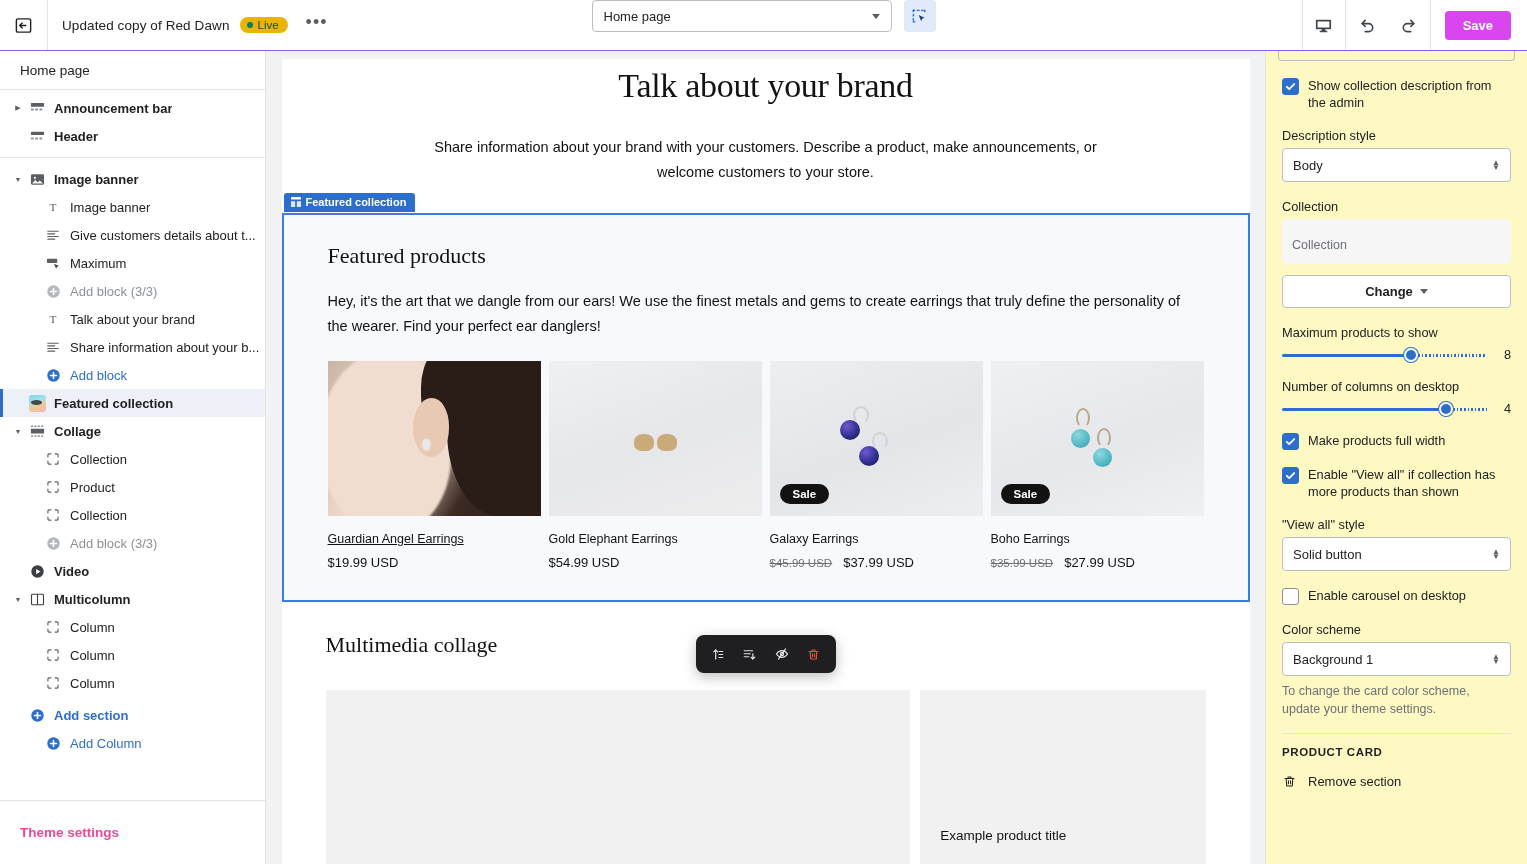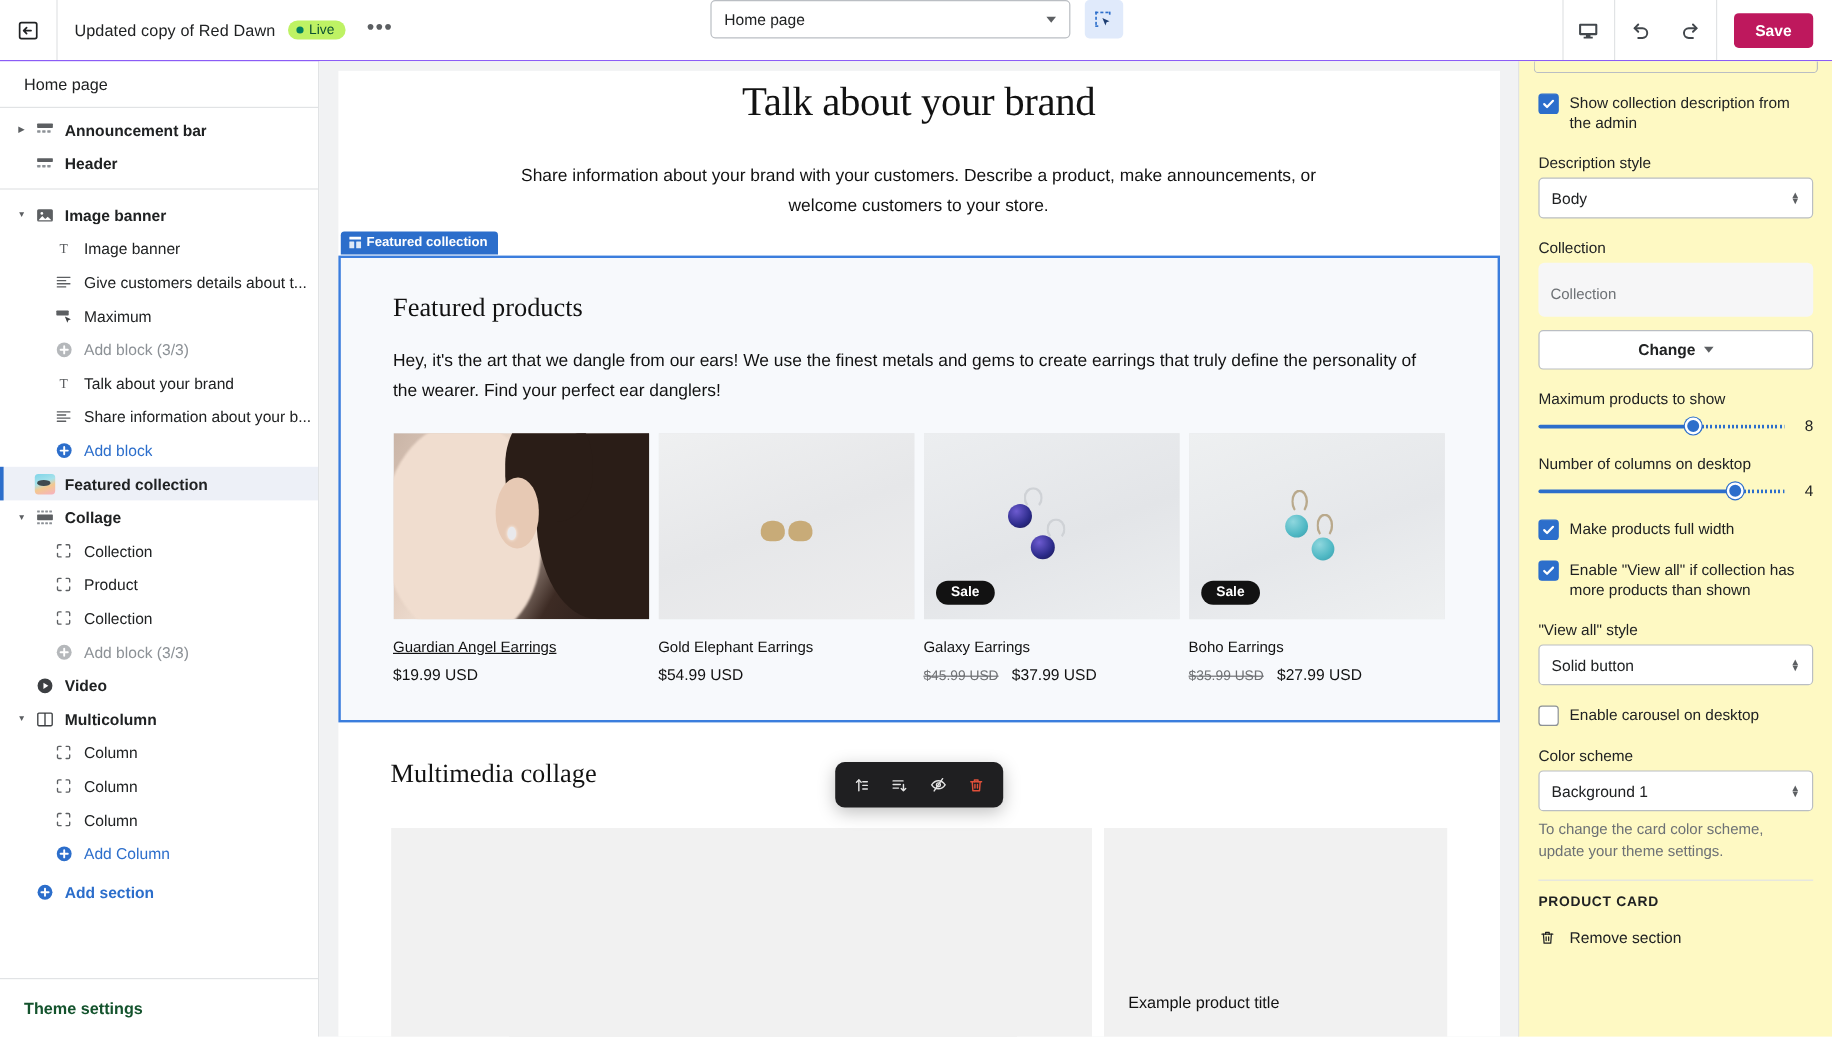--- a/index.html
+++ b/index.html
@@ -23,21 +23,21 @@
   .tb-back {
     width: 48px; height: 50px;
     display: flex; align-items: center; justify-content: center;
     border-right: 1px solid #e1e3e5;
     cursor: pointer;
   }
   .tb-left { display: flex; align-items: center; gap: 10px; padding-left: 14px; }
   .tb-title { font-size: 13.5px; color: #202223; font-weight: 400; letter-spacing: .1px; }
   .badge-live {
     display: inline-flex; align-items: center; gap: 5px;
-    background: #bef264; color: #0c5132;
+    background: #eab308; color: #0c5132;
     border-radius: 10px; padding: 2px 9px 2px 7px;
     font-size: 11.5px; font-weight: 500;
   }
   .badge-live .dot { width: 6px; height: 6px; border-radius: 50%; background: #008060; }
   .tb-dots {
     color: #5c5f62; font-size: 18px; line-height: 10px;
     padding: 4px 8px 10px 8px; border-radius: 4px; cursor: pointer;
     letter-spacing: 1px;
   }
   .tb-center {
@@ -59,21 +59,21 @@
   }
   .tb-right {
     margin-left: auto; display: flex; align-items: center; height: 50px;
   }
   .tb-sep { width: 1px; height: 50px; background: #e1e3e5; }
   .tb-icon-btn {
     width: 42px; height: 50px; display: flex; align-items: center; justify-content: center;
     cursor: pointer; color: #5c5f62;
   }
   .save-btn {
-    background: #be185d; color: #fff;
+    background: #d946ef; color: #fff;
     font-size: 13px; font-weight: 600;
     border: none; border-radius: 4px;
     padding: 7px 18px; margin: 0 16px 0 14px; cursor: pointer;
     font-family: "Liberation Sans", sans-serif;
   }
 
   
   .body { flex: 1; display: flex; min-height: 0; }
 
   
@@ -112,22 +112,22 @@
   }
   .sb-label { font-size: 13px; white-space: nowrap; overflow: hidden; text-overflow: ellipsis; }
   .sb-row.section > .sb-label { font-weight: 600; }
   .sb-row.block { padding-left: 42px; }
   .sb-row.block .sb-ico { color: #5c5f62; }
   .sb-row.muted .sb-label { color: #8c9196; }
   .sb-row.link .sb-label { color: #2c6ecb; }
   .sb-divider { height: 1px; background: #e1e3e5; margin: 7px 0 7px 0; }
   .sb-footer {
     border-top: 1px solid #e1e3e5;
-    height: 49px; display: flex; align-items: center; padding: 16px 20px;
-    font-size: 13.5px; font-weight: 600; color: #14532d; cursor: pointer;
+    height: 64px; display: flex; align-items: center; padding: 16px 20px;
+    font-size: 13.5px; font-weight: 600; color: #ec4899; cursor: pointer;
   }
 
   
   .canvas {
     flex: 1; background: #f1f2f3; position: relative;
     display: flex; justify-content: center;
     overflow: hidden;
     padding-top: 8px;
   }
   .preview {
@@ -599,38 +599,38 @@
             <span class="sb-ico">
               <svg width="14" height="14" viewBox="0 0 16 16" fill="none" stroke="#5c5f62" stroke-width="1.3" stroke-linecap="round">
                 <path d="M2.2 5.6V3.4a1.2 1.2 0 011.2-1.2h2.2"></path>
                 <path d="M10.4 2.2h2.2a1.2 1.2 0 011.2 1.2v2.2"></path>
                 <path d="M13.8 10.4v2.2a1.2 1.2 0 01-1.2 1.2h-2.2"></path>
                 <path d="M5.6 13.8H3.4a1.2 1.2 0 01-1.2-1.2v-2.2"></path>
               </svg>
             </span>
             <span class="sb-label">Column</span>
           </div>
-          <div class="sb-row block link">
-            <span class="sb-ico" style="color: rgb(44, 110, 203);">
-              <svg width="15" height="15" viewBox="0 0 16 16">
-                <circle cx="8" cy="8" r="6.6" fill="currentColor"></circle>
-                <path d="M8 4.8v6.4M4.8 8h6.4" stroke="#fff" stroke-width="1.7" stroke-linecap="round"></path>
-              </svg>
-            </span>
-            <span class="sb-label" style="color: rgb(44, 110, 203);">Add Column</span>
-          </div>
           <div class="sb-row section link" style="padding-left: 10px; margin-top: 4px;">
             <span class="sb-arrow empty">▶</span>
             <span class="sb-ico" style="color: rgb(44, 110, 203);">
               <svg width="15" height="15" viewBox="0 0 16 16">
                 <circle cx="8" cy="8" r="6.6" fill="currentColor"></circle>
                 <path d="M8 4.8v6.4M4.8 8h6.4" stroke="#fff" stroke-width="1.7" stroke-linecap="round"></path>
               </svg>
             </span>
             <span class="sb-label" style="color: rgb(44, 110, 203); font-weight: 600;">Add section</span>
+          </div>
+          <div class="sb-row block link">
+            <span class="sb-ico" style="color: rgb(44, 110, 203);">
+              <svg width="15" height="15" viewBox="0 0 16 16">
+                <circle cx="8" cy="8" r="6.6" fill="currentColor"></circle>
+                <path d="M8 4.8v6.4M4.8 8h6.4" stroke="#fff" stroke-width="1.7" stroke-linecap="round"></path>
+              </svg>
+            </span>
+            <span class="sb-label" style="color: rgb(44, 110, 203);">Add Column</span>
           </div>
         </div>
       <div class="sb-footer">Theme settings</div>
     </div>
 
     <div class="canvas">
       <div class="preview">
 
         <div class="pv-rich">
           <div class="pv-h1">Talk about your brand</div>

